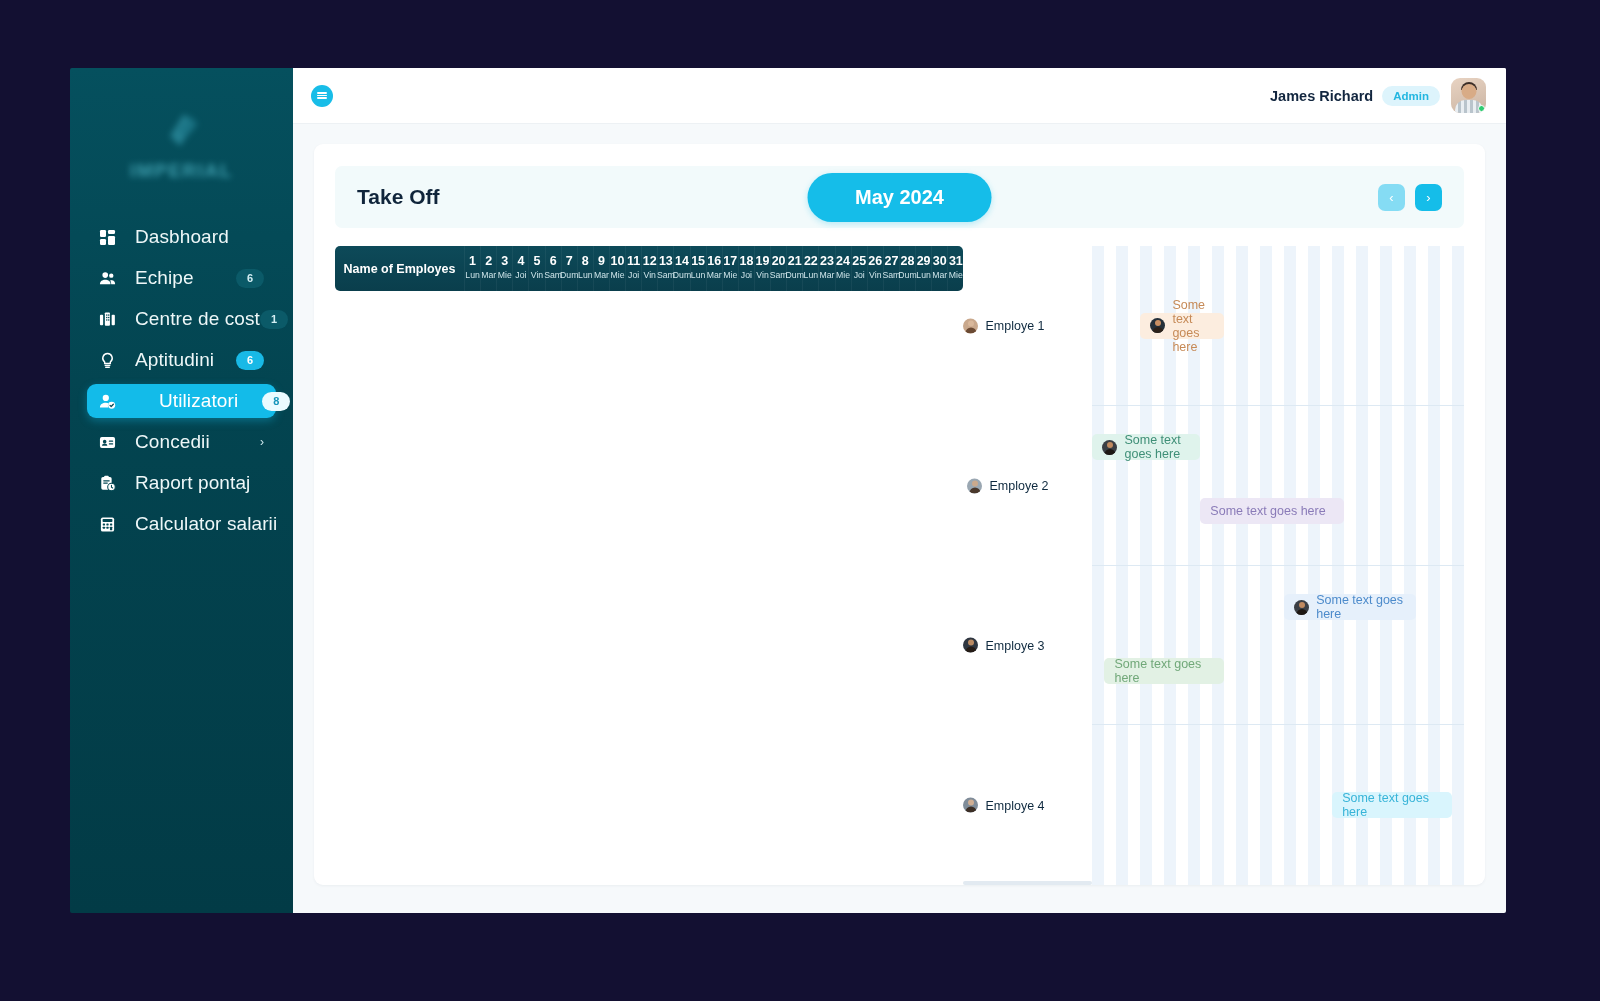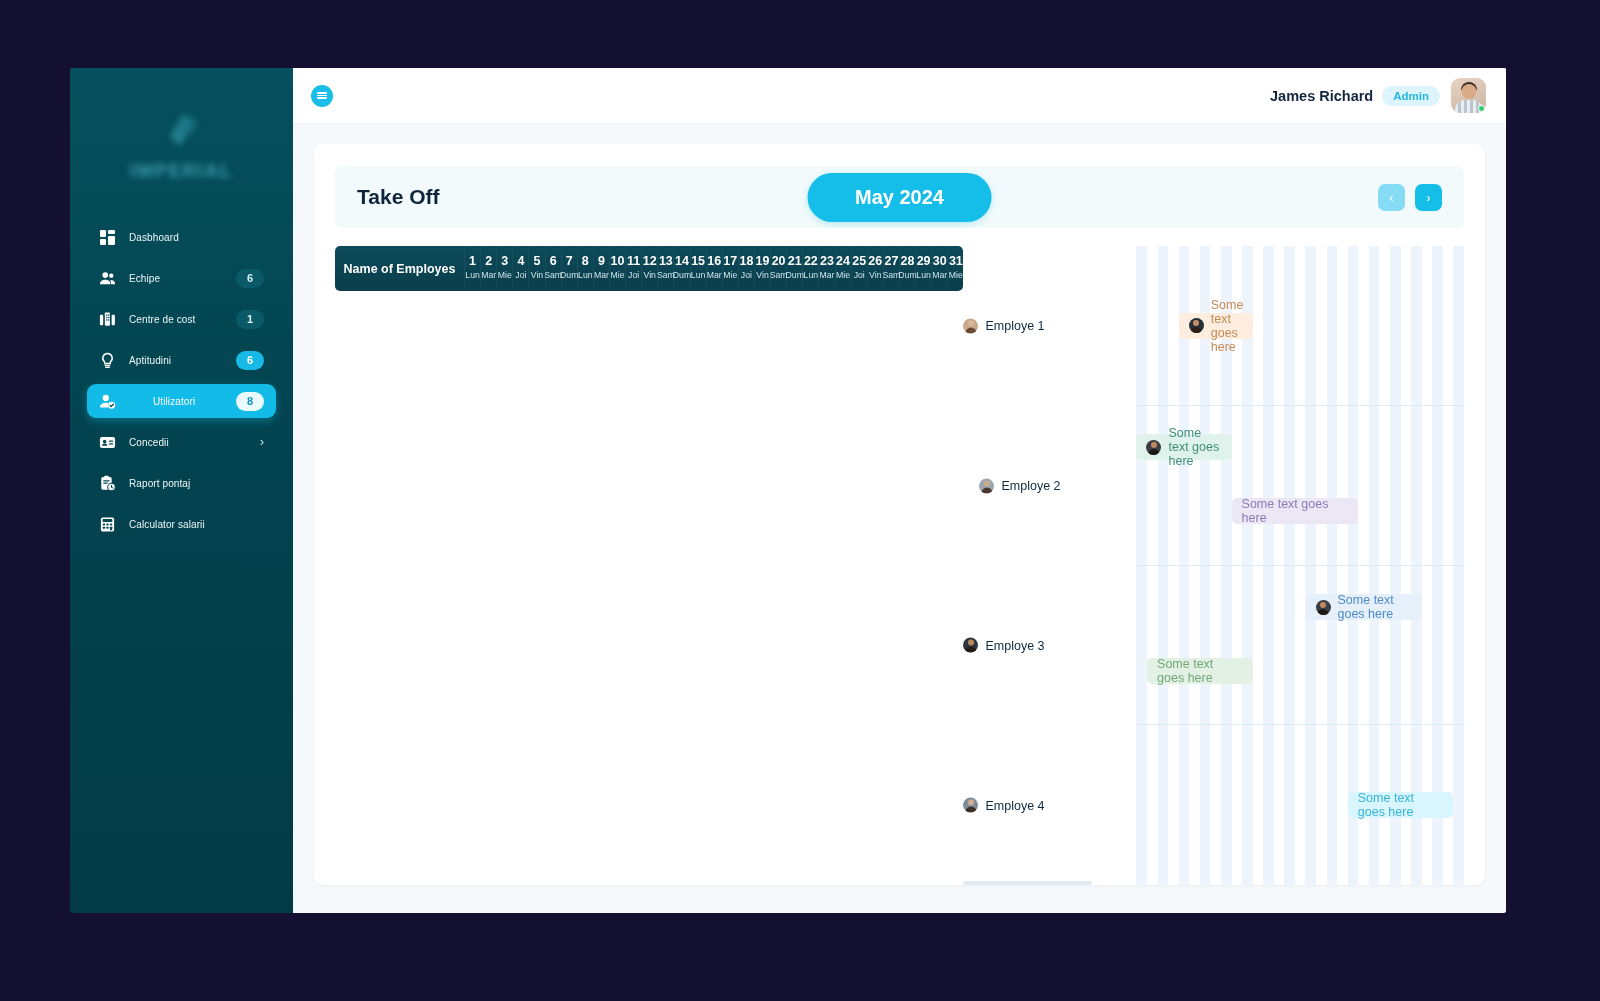--- a/index.html
+++ b/index.html
@@ -55,22 +55,22 @@
     position: relative;
   }
   .nav-item .ic {
     width: 17px; height: 17px;
     display: flex; align-items: center; justify-content: center;
     flex-shrink: 0;
     color: #ffffff;
   }
   .nav-item .ic svg { display: block; }
   .nav-label {
-    margin-left: 13px;
-    font-size: 10px;
+    margin-left: 19px;
+    font-size: 19px;
     color: #eef7f8;
     white-space: nowrap;
     letter-spacing: .1px;
   }
   .nav-badge {
     margin-left: auto;
     min-width: 28px; height: 19px;
     border-radius: 10px;
     font-size: 11px; font-weight: 600;
     display: flex; align-items: center; justify-content: center;
@@ -236,21 +236,20 @@
     position: relative;
     display: flex;
   }
   .body-names {
     width: 129px; flex-shrink: 0;
     position: relative; z-index: 3;
   }
   .body-track {
     flex: 1; min-width: 0;
     position: relative;
-    margin-left: 44px;
   }
   .stripes {
     position: absolute; inset: 0;
     display: flex;
     z-index: 0;
   }
   .stripe { flex: 1 0 0; }
   .stripe.on { background: #edf4fb; }
 
   .rows-layer { position: absolute; inset: 0; z-index: 2; }
@@ -600,21 +599,21 @@
             <div class="body-names" id="names-layer">
                 <div class="emp-row" style="position: absolute; left: 0px; right: 0px; top: 0%; height: 25%;">
                   <div class="name-cell" style="top: 50%; transform: translateY(-50%);">
                     <span class="emp-av" style="background: rgb(201, 168, 140);">
                       <u style="background: rgb(107, 74, 51);"></u>
                       <i style="background: rgb(217, 184, 155);"></i>
                     </span>
                     <span>Employe 1</span>
                   </div>
                 </div>
-                <div class="emp-row" style="position: absolute; left: 16px; right: 0px; top: 25%; height: 25%;">
+                <div class="emp-row" style="position: absolute; left: 4px; right: 0px; top: 25%; height: 25%;">
                   <div class="name-cell" style="top: 50%; transform: translateY(-50%);">
                     <span class="emp-av" style="background: rgb(154, 167, 178);">
                       <u style="background: rgb(74, 56, 44);"></u>
                       <i style="background: rgb(202, 169, 141);"></i>
                     </span>
                     <span>Employe 2</span>
                   </div>
                 </div>
                 <div class="emp-row" style="position: absolute; left: 0px; right: 0px; top: 50%; height: 25%;">
                   <div class="name-cell" style="top: 50%; transform: translateY(-50%);">

